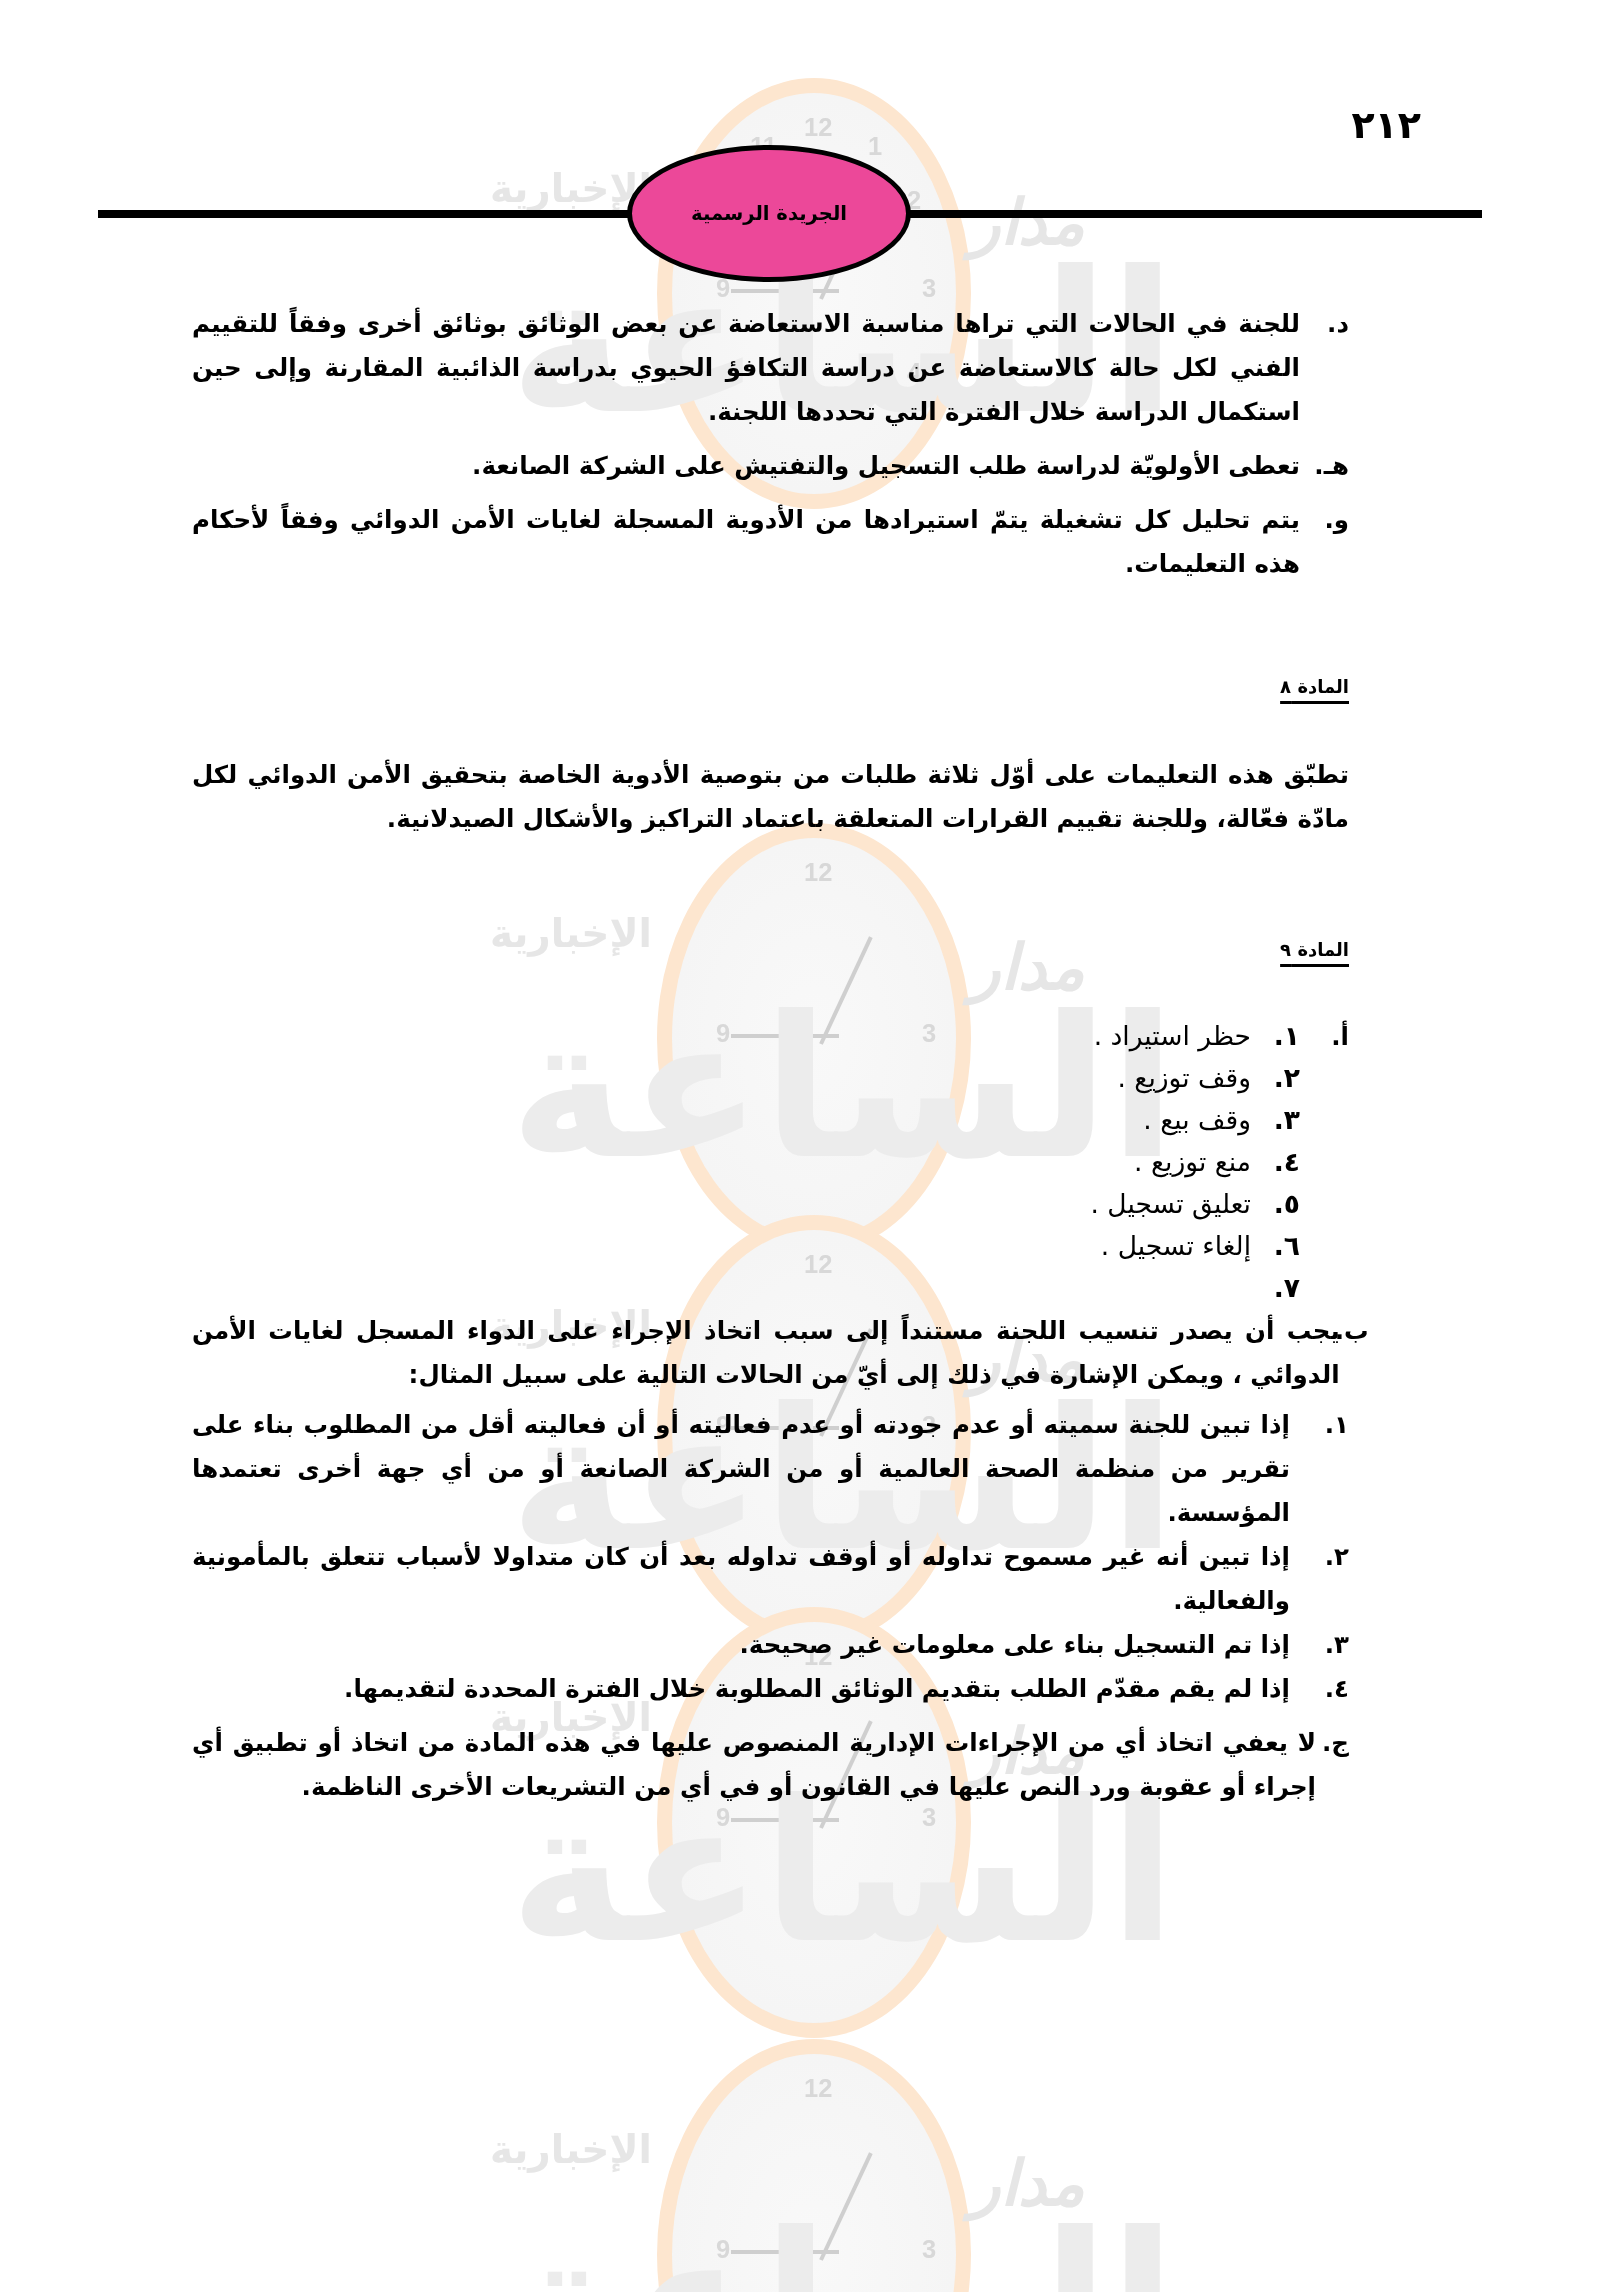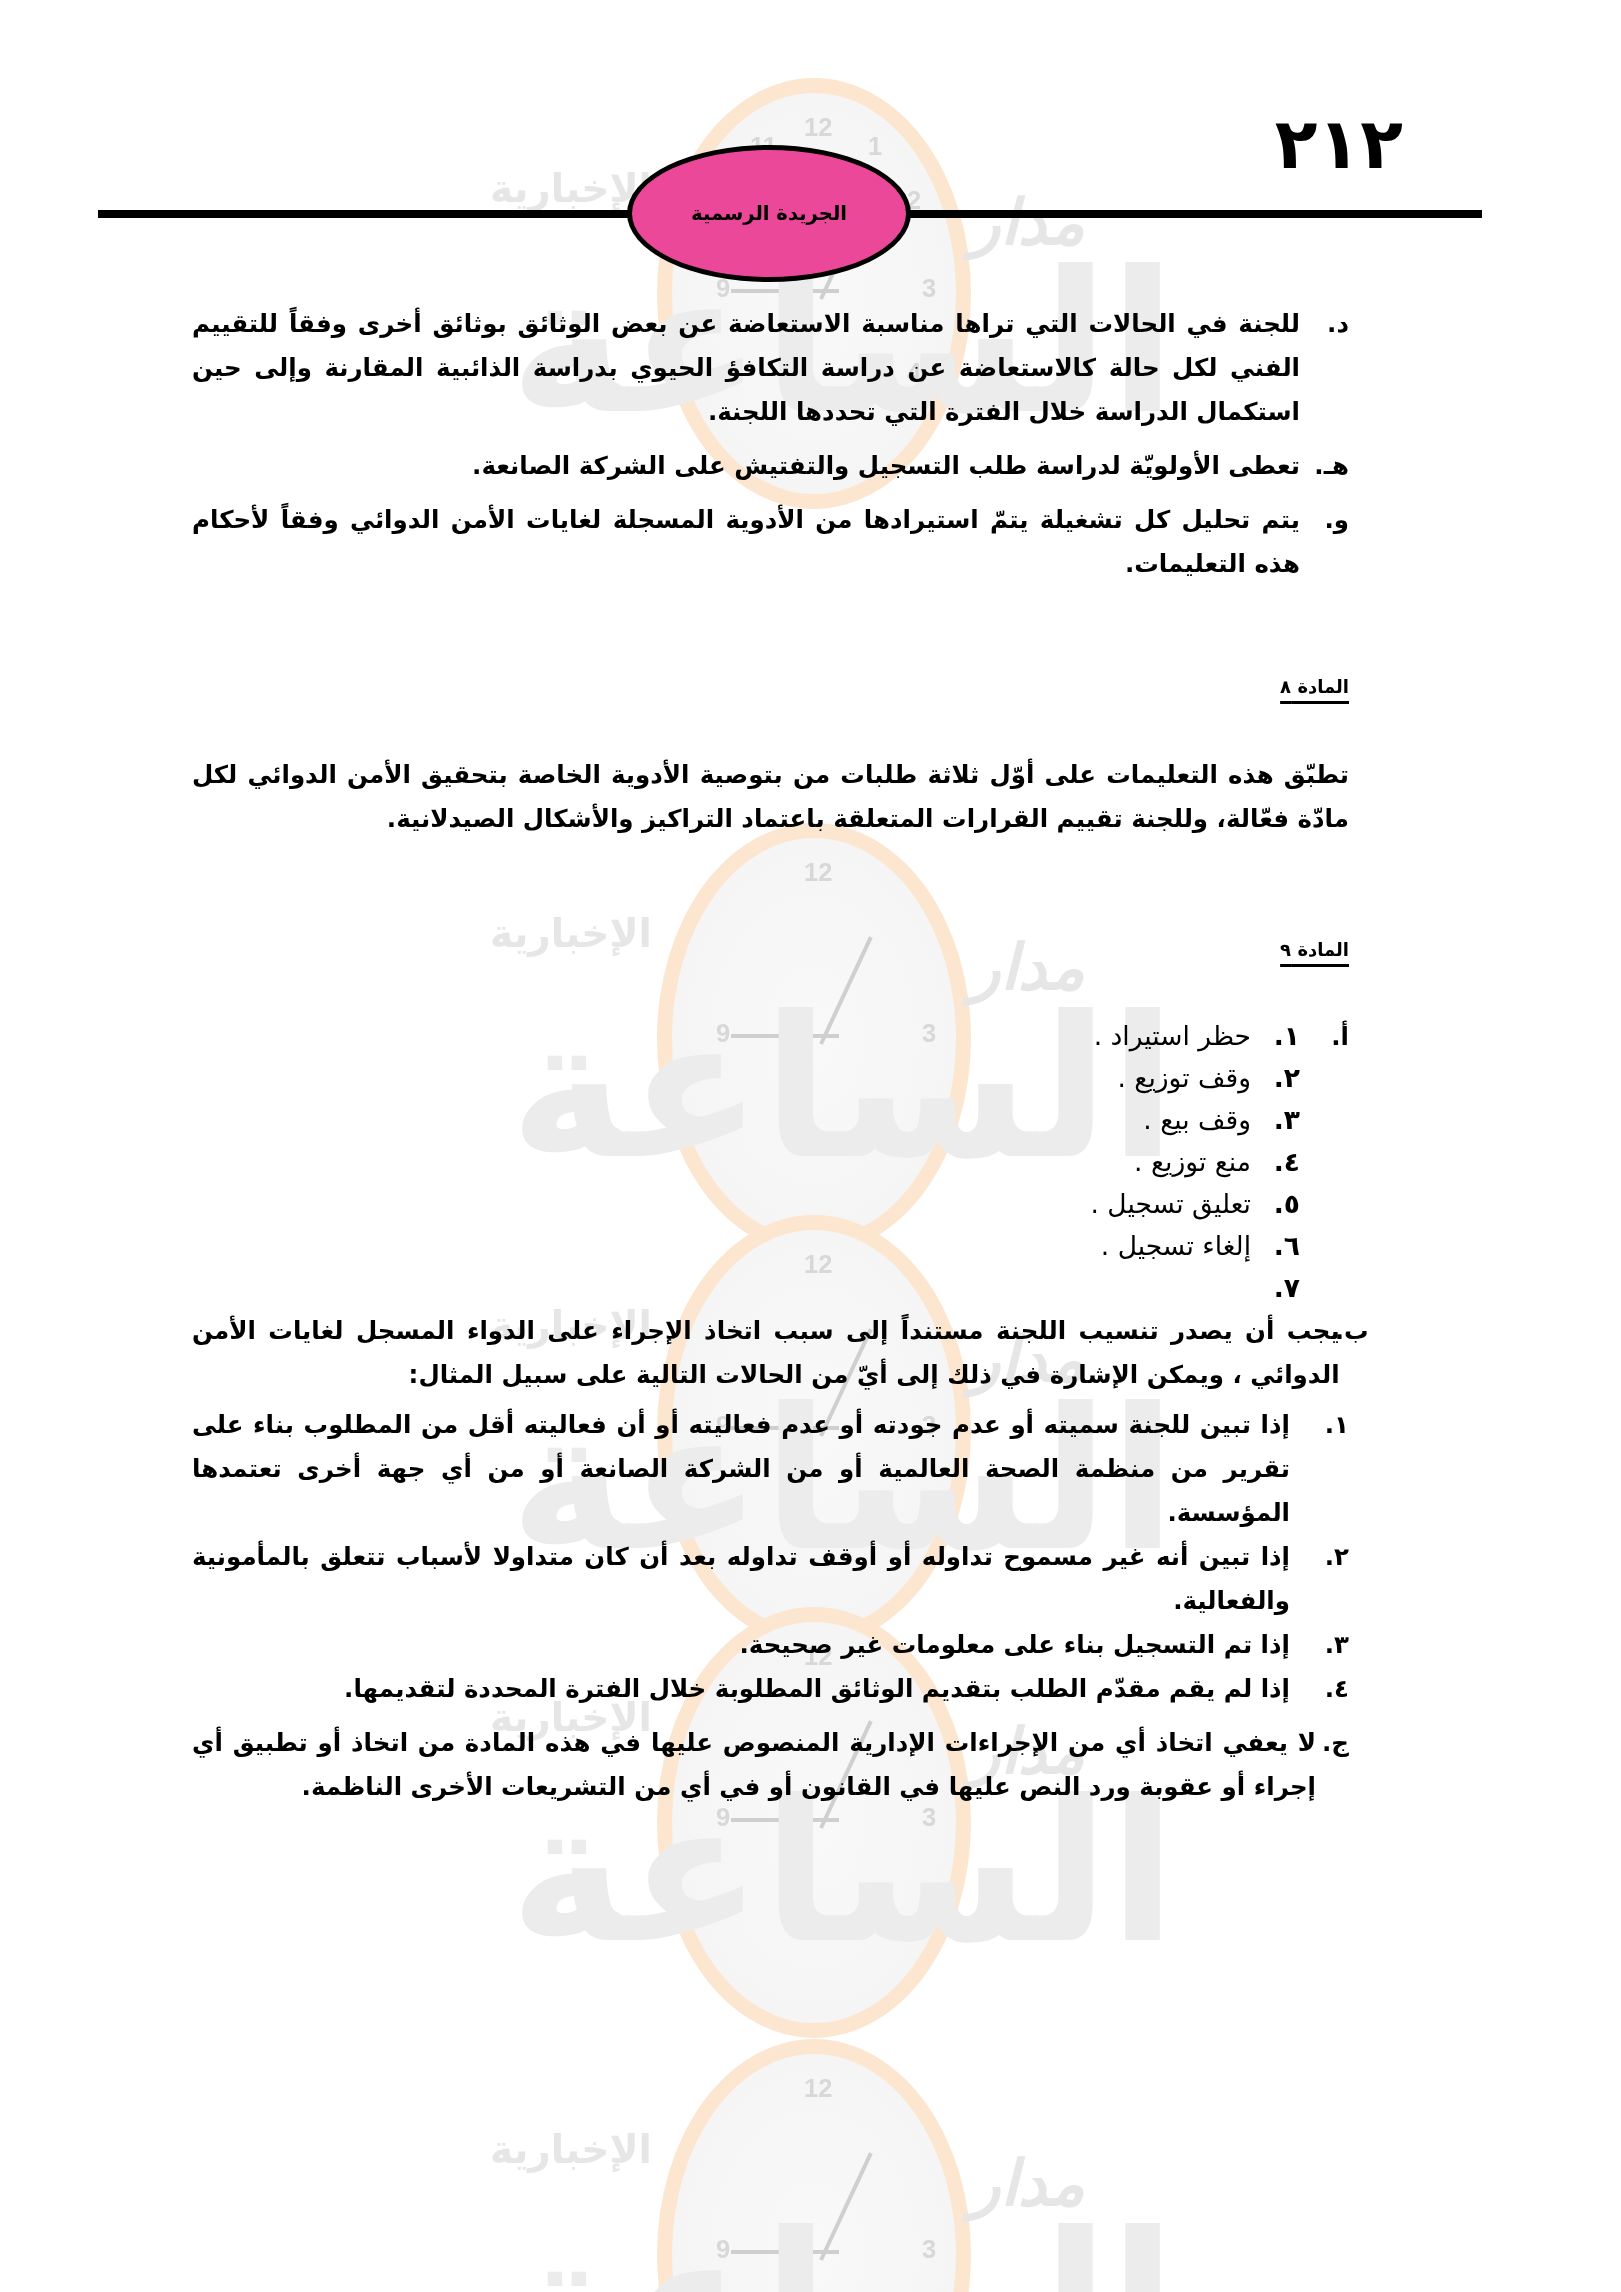--- a/index.html
+++ b/index.html
@@ -91,25 +91,25 @@
       font-size: 196px;
       line-height: 1;
       color: #ececec;
       direction: rtl;
       letter-spacing: 9.8px;
     }
 
     
     .page-number {
       position: absolute;
-      right: 218px;
+      right: 200px;
       top: 103px;
       font-family: "DejaVu Sans", sans-serif;
       font-weight: bold;
-      font-size: 70px;
+      font-size: 38px;
       letter-spacing: 3.9px;
       z-index: 2;
     }
     .header-rule {
       position: absolute;
       left: 98px;
       top: 210px;
       width: 1384px;
       height: 7.8px;
       background: #000;

